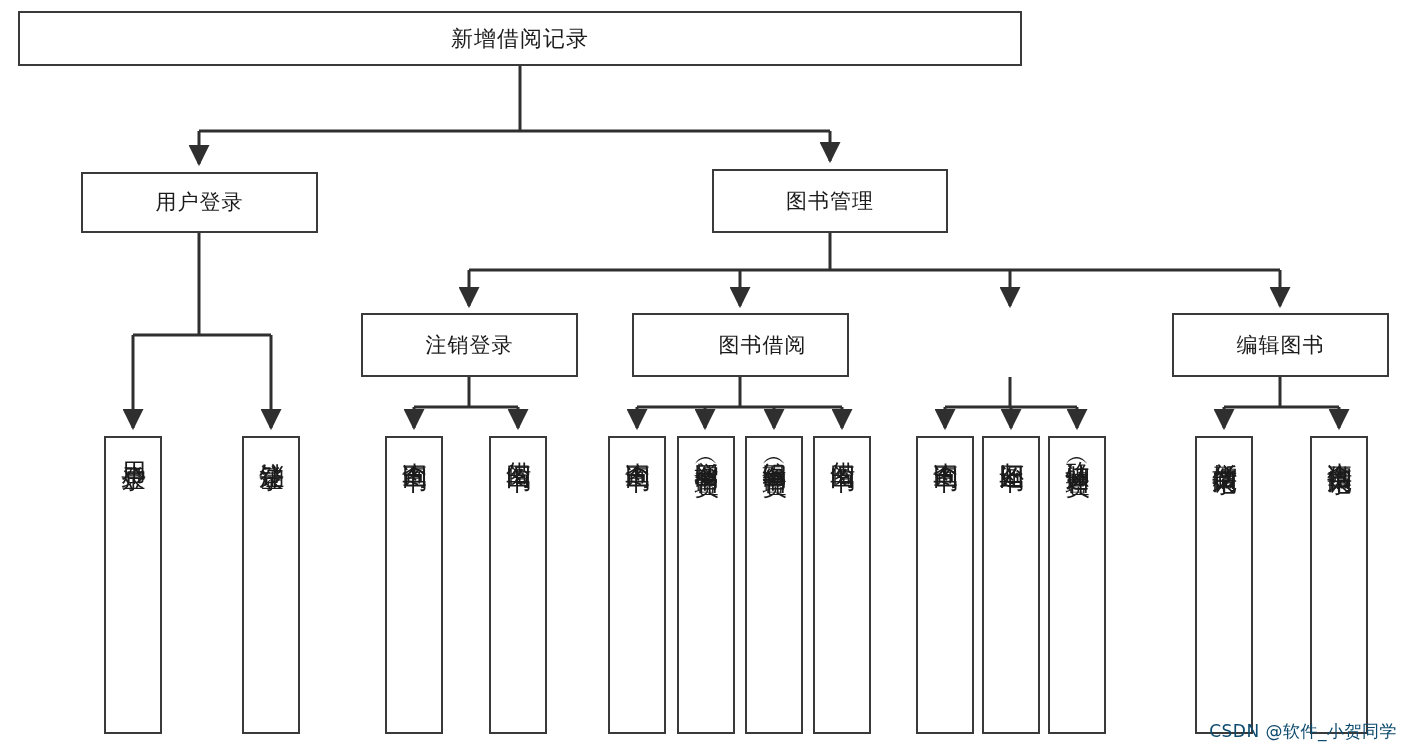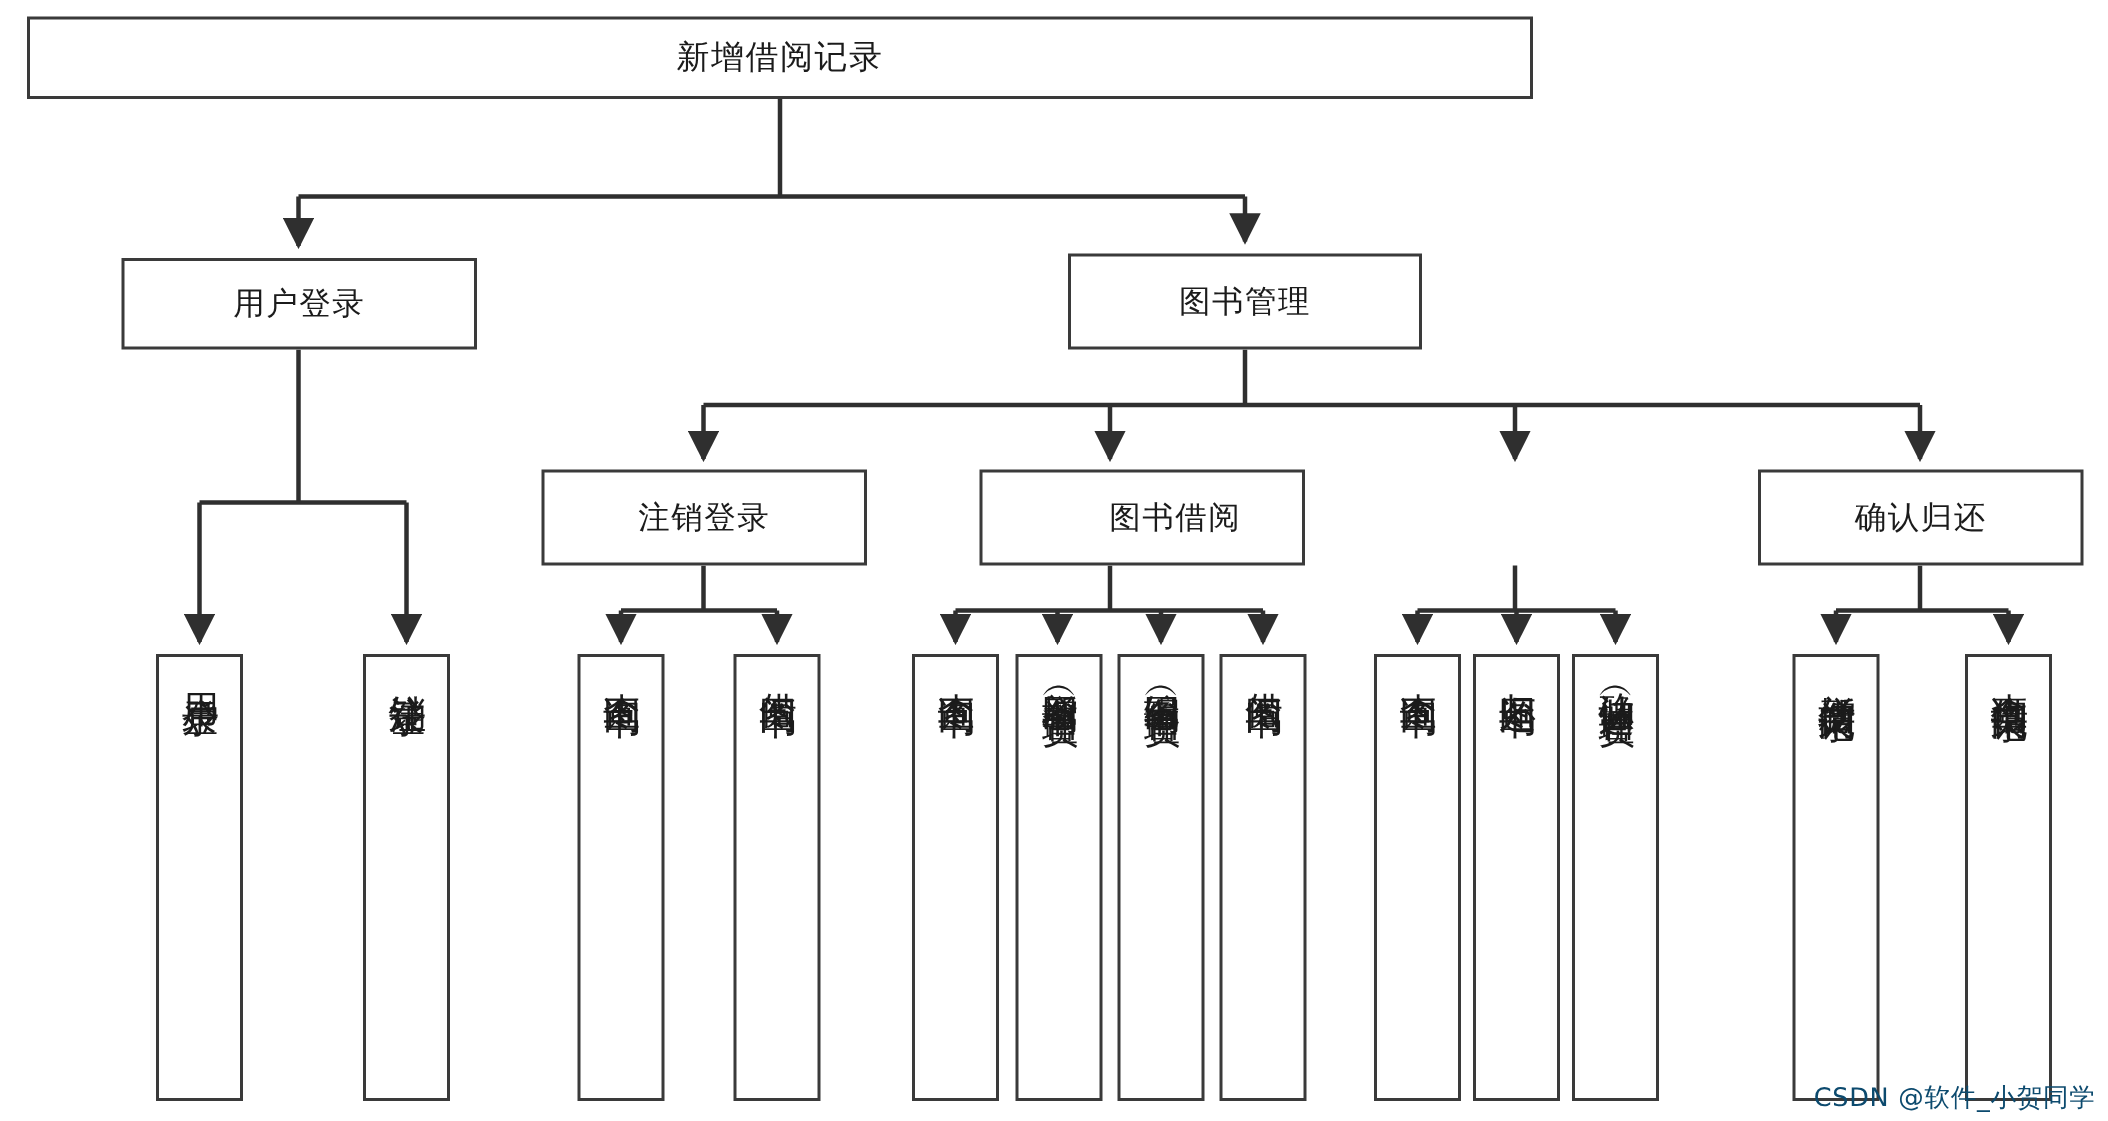--- a/index.html
+++ b/index.html
@@ -139,27 +139,27 @@
   </div>
 
   <div class="node h-node" style="left:712px; top:169px; width:236px; height:64px;">
     <span class="node-label">图书管理</span>
   </div>
 
   <div class="node h-node" style="left:361px; top:313px; width:217px; height:64px;">
     <span class="node-label">注销登录</span>
   </div>
 
-  <div class="node h-node" style="left:653px; top:313px; width:217px; height:64px;padding-left:44px;">
+  <div class="node h-node" style="left:632px; top:313px; width:217px; height:64px;padding-left:44px;">
     <span class="node-label">图书借阅</span>
   </div>
 
 
   <div class="node h-node" style="left:1172px; top:313px; width:217px; height:64px;">
-    <span class="node-label">确认归还</span>
+    <span class="node-label">编辑图书</span>
   </div>
 
   <div class="node v-node" style="left:104px; top:436px; width:58px; height:298px;">
     <span class="node-label">用户登录</span>
   </div>
 
   <div class="node v-node" style="left:242px; top:436px; width:58px; height:298px;">
     <span class="node-label">注销登录</span>
   </div>
 

